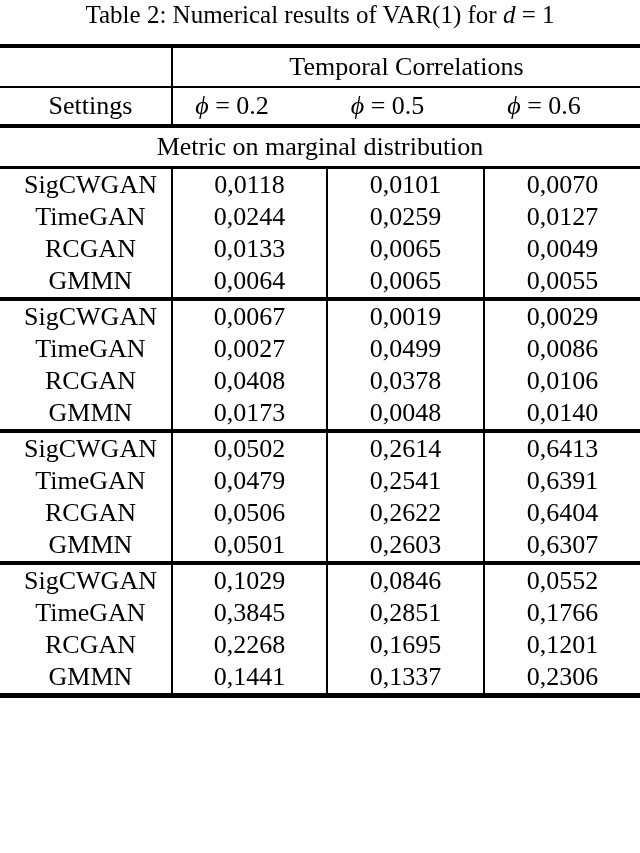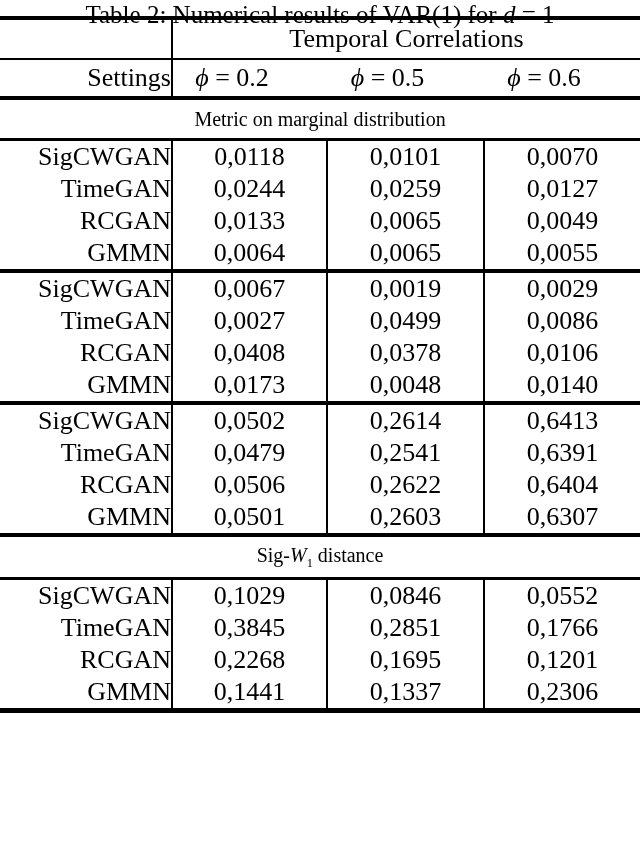--- a/index.html
+++ b/index.html
@@ -2,45 +2,45 @@
 <html><head>
 <meta charset="utf-8">
 <style>
   html,body { margin:0; padding:0; background:#ffffff; }
   body {
     width:640px; height:853px; overflow:hidden;
     color:#000;
     font-family:"Liberation Serif","DejaVu Serif",serif;
   }
   .caption {
-    height:16px; line-height:30px; text-align:center;
+    height:44px; line-height:30px; text-align:center;
     font-size:25px; white-space:nowrap;
   }
   .it { font-style:italic; }
   table {
     width:640px; border-collapse:collapse; table-layout:fixed;
     border-top:4px solid #000; border-bottom:5px solid #000;
     font-size:26px;
   }
   td { padding:0; overflow:hidden; white-space:nowrap; }
-  .c1 { text-align:right; padding-left:10px; }
+  .c1 { text-align:center; padding-left:10px; }
   .cv { text-align:center; }
   .vb { border-left:2px solid #000; }
   .shift-left { padding-right:36px; }
   tr.h-gh   td { height:38px; }
   tr.h-set  td { height:36px; }
   tr.h-sec  td { height:38px; }
   tr.h-sec2 td { height:40px; }
   tr.h-row  td { height:32px; }
   tr.h-trtr td { height:37px; }
   tr.bb-thin   td { border-bottom:2px solid #000; }
   tr.bb-med    td { border-bottom:3px solid #000; }
   tr.bb-thick  td { border-bottom:4px solid #000; }
   tr.bb-xthick td { border-bottom:5px solid #000; }
-  .sec-head { text-align:center; font-size:20px; }
+  .sec-head { text-align:center; font-size:26px; }
   .bold { font-weight:normal; }
   sup { font-size:62%; }
   sub { font-size:62%; }
 </style>
 </head>
 <body>
 
 <div class="caption"><span>Table 2: Numerical results of VAR(1) for </span><span class="it">d</span><span> = 1</span></div>
 
 <table>
@@ -135,23 +135,20 @@
     <td class="cv vb bold">0,2622</td>
     <td class="cv vb">0,6404</td>
   </tr>
   <tr class="h-row bb-thick">
     <td class="c1">GMMN</td>
     <td class="cv vb">0,0501</td>
     <td class="cv vb">0,2603</td>
     <td class="cv vb">0,6307</td>
   </tr>
 
-  <tr class="h-sec2 bb-med">
-    <td class="sec-head" colspan="4"><span>Sig-</span><span class="it">W</span><sub>1</sub><span> distance</span></td>
-  </tr>
   <tr class="h-row">
     <td class="c1">SigCWGAN</td>
     <td class="cv vb bold">0,1029</td>
     <td class="cv vb bold">0,0846</td>
     <td class="cv vb bold">0,0552</td>
   </tr>
   <tr class="h-row">
     <td class="c1">TimeGAN</td>
     <td class="cv vb">0,3845</td>
     <td class="cv vb">0,2851</td>

